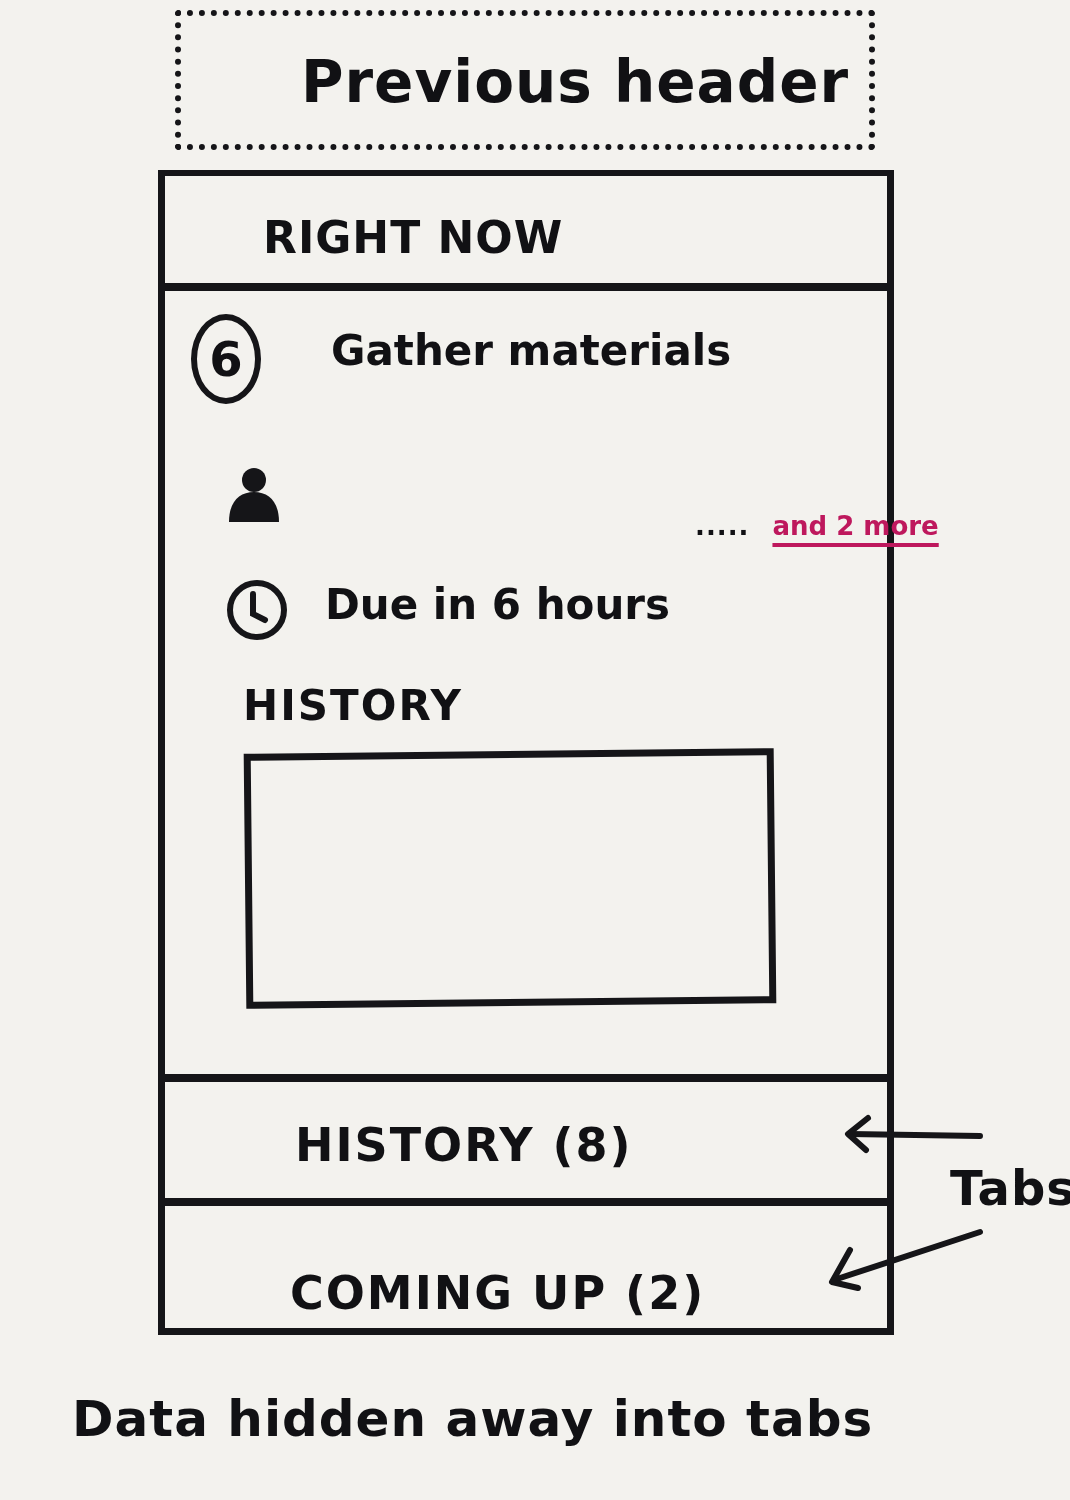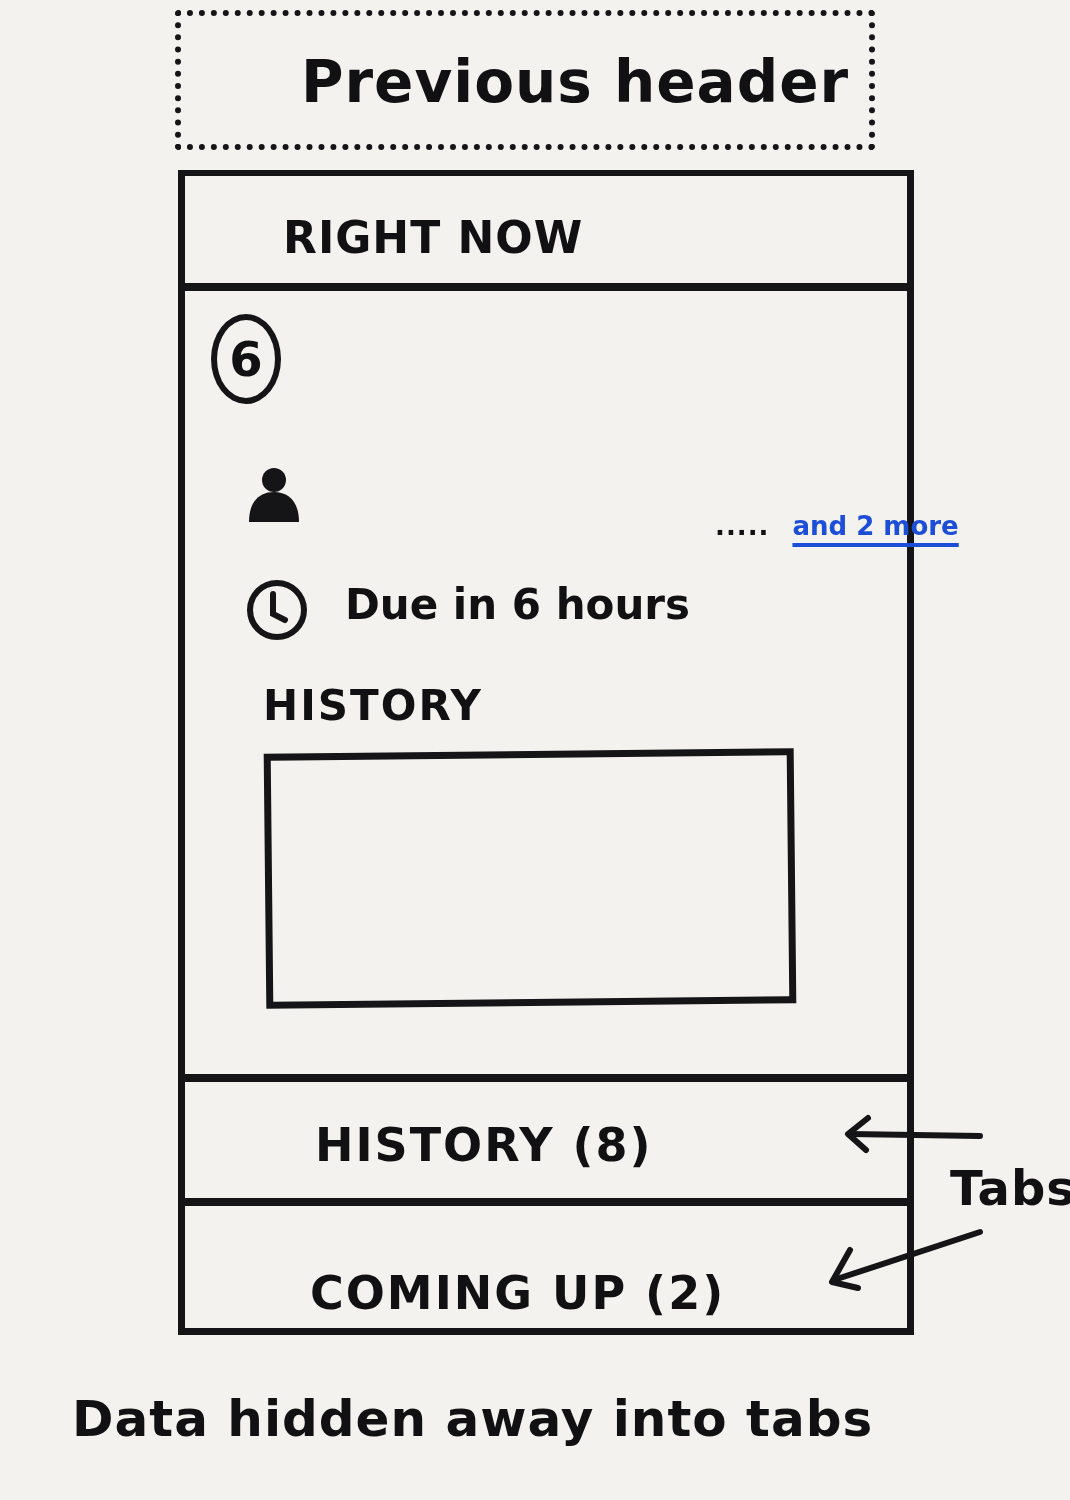--- a/index.html
+++ b/index.html
@@ -42,21 +42,20 @@
     
     .frame {
       position: absolute;
       left: 158px;
       top: 170px;
       width: 736px;
       height: 1165px;
       border: 7px solid #151518;
       box-sizing: border-box;
       border-top-width: 6px;
-      margin-left: 20px;
     }
     .section-header {
       position: absolute;
       left: 0;
       right: 0;
       top: 0;
       height: 115px;
       border-bottom: 8px solid #151518;
       box-sizing: border-box;
     }
@@ -125,21 +124,21 @@
       white-space: nowrap;
     }
     .more-dots {
       letter-spacing: 1px;
       margin-right: 14px;
     }
     .more-link {
       text-decoration: underline;
       text-decoration-thickness: 4px;
       text-underline-offset: 8px;
-      color: #1d4ed8;
+      color: #be185d;
       cursor: pointer;
     }
     .due-row {
       position: absolute;
       left: 60px;
       top: 400px;
       width: 650px;
       height: 70px;
     }
     .clock-icon {
@@ -232,20 +231,21 @@
 </div>
 
 <div class="frame">
 
   <div class="section-header">
     <span class="section-header-text hand">RIGHT NOW</span>
   </div>
 
   <div class="step-row">
     <div class="step-badge">6</div>
+    <span class="step-title">Gather materials</span>
   </div>
 
   <div class="assignee-row">
     <svg class="person-icon" viewBox="0 0 58 60">
       <circle cx="29" cy="16" r="12" fill="#151518"></circle>
       <path d="M4 58 C4 38 14 28 29 28 C44 28 54 38 54 58 Z" fill="#151518"></path>
     </svg>
     <div class="more-row">
       <span class="more-dots">.....</span>
       <a class="more-link">and 2 more</a>

